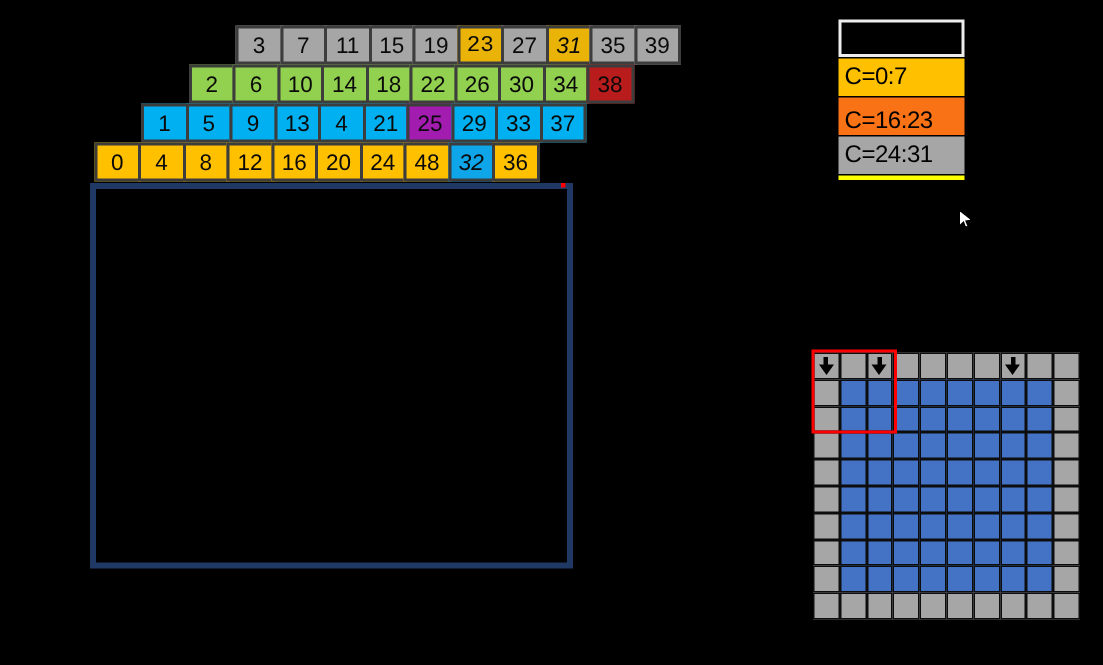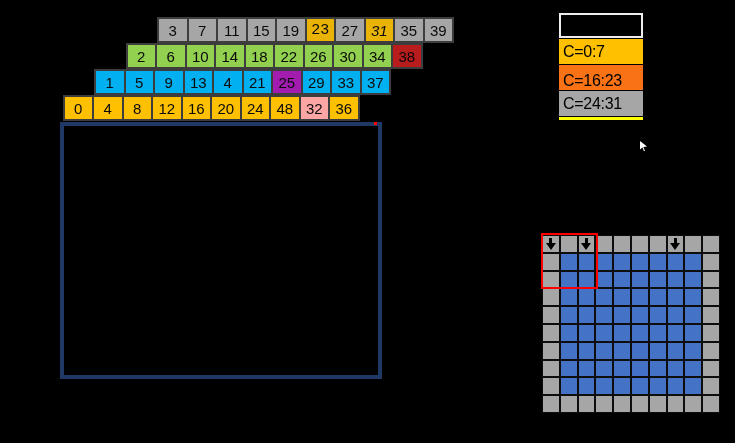--- a/index.html
+++ b/index.html
@@ -106,21 +106,21 @@
     </div>
     <div class="sc-row" data-name="staircase-row-orange">
       <div class="sc-cell" data-name="staircase-cell" style="background: rgb(255, 192, 0);">0</div>
       <div class="sc-cell" data-name="staircase-cell" style="background: rgb(255, 192, 0);">4</div>
       <div class="sc-cell" data-name="staircase-cell" style="background: rgb(255, 192, 0);">8</div>
       <div class="sc-cell" data-name="staircase-cell" style="background: rgb(255, 192, 0);">12</div>
       <div class="sc-cell" data-name="staircase-cell" style="background: rgb(255, 192, 0);">16</div>
       <div class="sc-cell" data-name="staircase-cell" style="background: rgb(255, 192, 0);">20</div>
       <div class="sc-cell" data-name="staircase-cell" style="background: rgb(255, 192, 0);">24</div>
       <div class="sc-cell" data-name="staircase-cell" style="background: rgb(255, 192, 0);">48</div>
-      <div class="sc-cell" data-name="staircase-cell" style="background: #fca5a5;">32</div>
+      <div class="sc-cell" data-name="staircase-cell" style="background: #0ea5e9; font-style: italic;">32</div>
       <div class="sc-cell" data-name="staircase-cell" style="background: rgb(255, 192, 0);">36</div>
     </div>
   </div>
 
 <div class="navy-rect" data-name="channel-map-rectangle"></div>
 <div class="red-dot" data-name="red-anchor-dot" style="background: rgb(255, 0, 0);"></div>
 
 <div class="legend" data-name="legend" id="legend">
     <div class="legend-item empty" data-name="legend-item-blank" style="border-color: rgb(237, 237, 237);">
       <span data-name="legend-label"></span>

